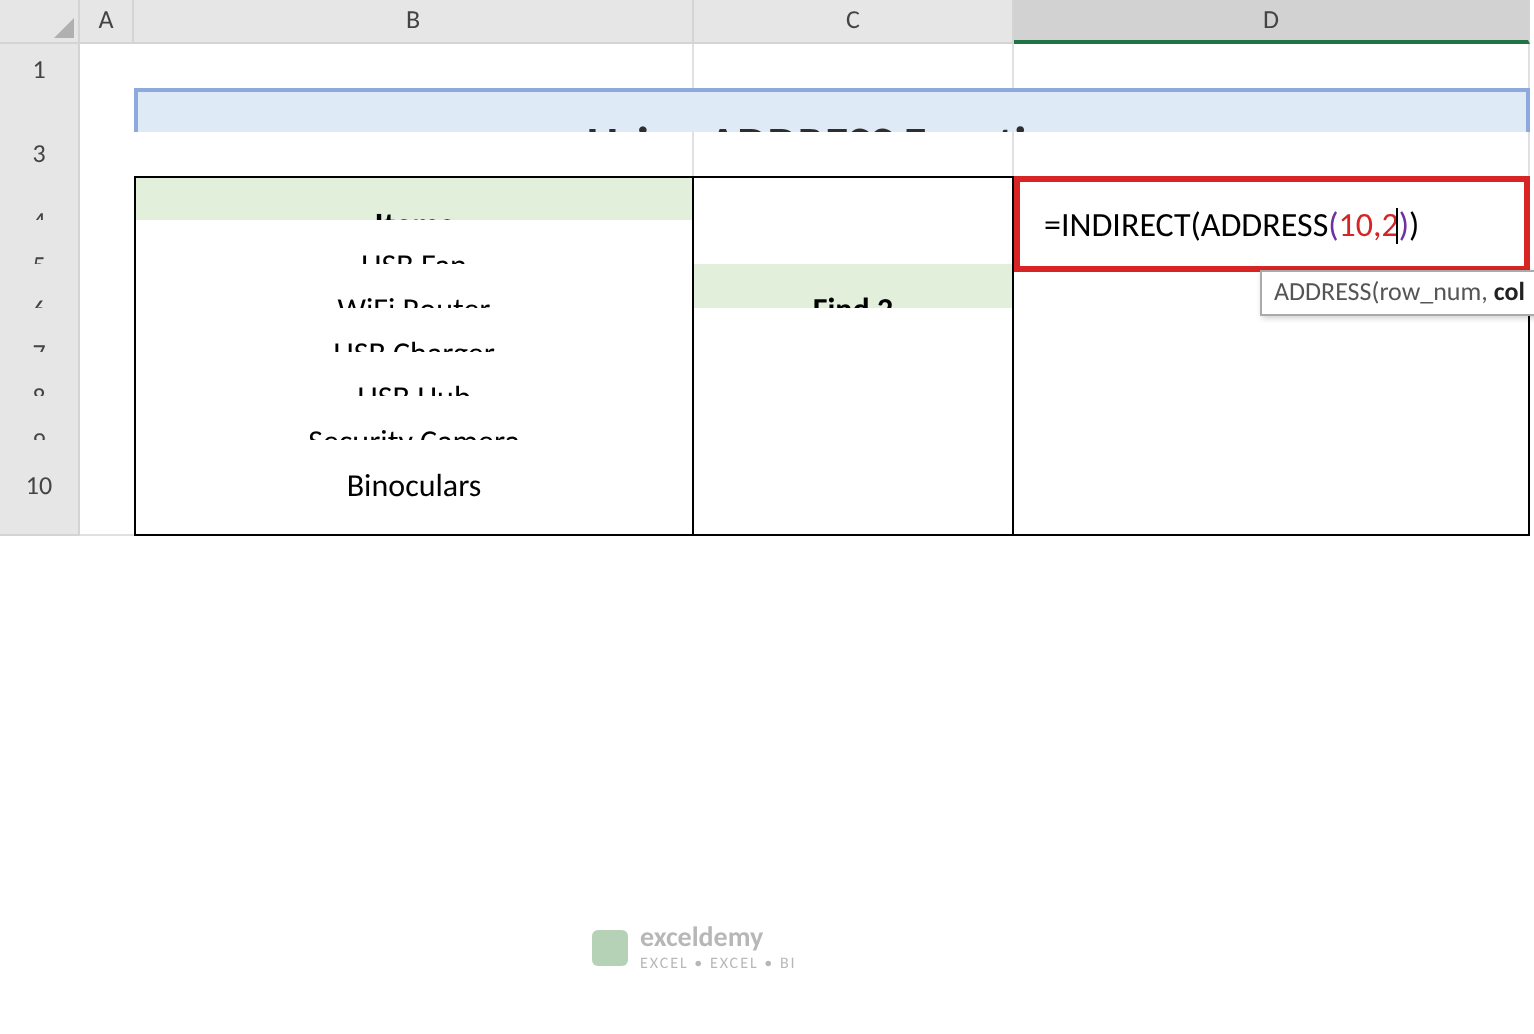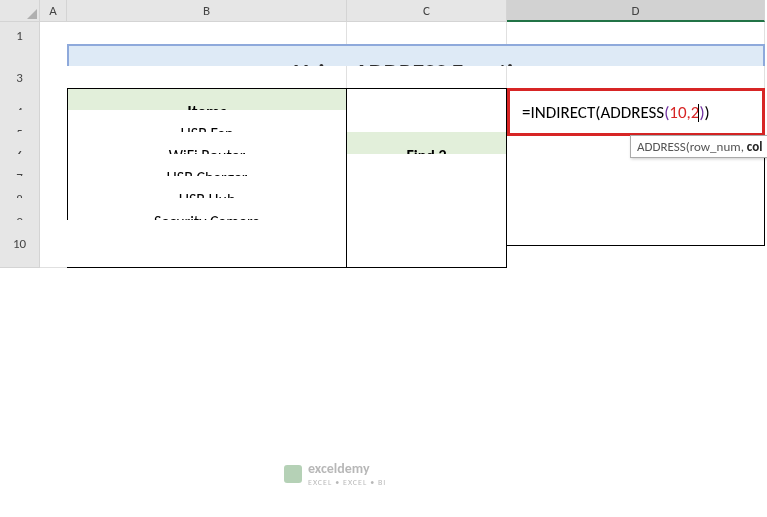--- a/index.html
+++ b/index.html
@@ -123,21 +123,21 @@
       border: 1px solid #aaa;
       box-shadow: 1px 1px 3px rgba(0,0,0,0.2);
       font-size: 13px;
       padding: 3px 6px;
       white-space: nowrap;
       color: #555;
     }
     .tooltip .bold { font-weight: bold; color: #222; }
     .watermark {
       position: absolute;
-      left: 284px;
+      left: 296px;
       top: 460px;
       display: flex;
       align-items: center;
       gap: 6px;
       opacity: 0.35;
       font-size: 11px;
       color: #333;
     }
     .watermark-icon {
       width: 18px;
@@ -222,20 +222,21 @@
   <div class="cell empty-bordered-mid" style="height:48px"></div>
 
   <div class="row-header" style="height:48px">9</div>
   <div class="cell" style="height:48px"></div>
   <div class="cell item-cell" style="height:48px">Security Camera</div>
   <div class="cell empty-bordered-mid" style="height:48px"></div>
   <div class="cell empty-bordered-mid" style="height:48px"></div>
 
   <div class="row-header" style="height:48px">10</div>
   <div class="cell" style="height:48px"></div>
+  <div class="cell item-cell" style="height:48px">Binoculars</div>
   <div class="cell empty-bordered-mid" style="height:48px"></div>
   <div class="cell empty-bordered-mid" style="height:48px"></div>
 </div>
 
 <div class="watermark">
   <div class="watermark-icon"></div>
   <div class="watermark-text">
     <div class="main">exceldemy</div>
     <div class="sub">EXCEL • EXCEL • BI</div>
   </div>

